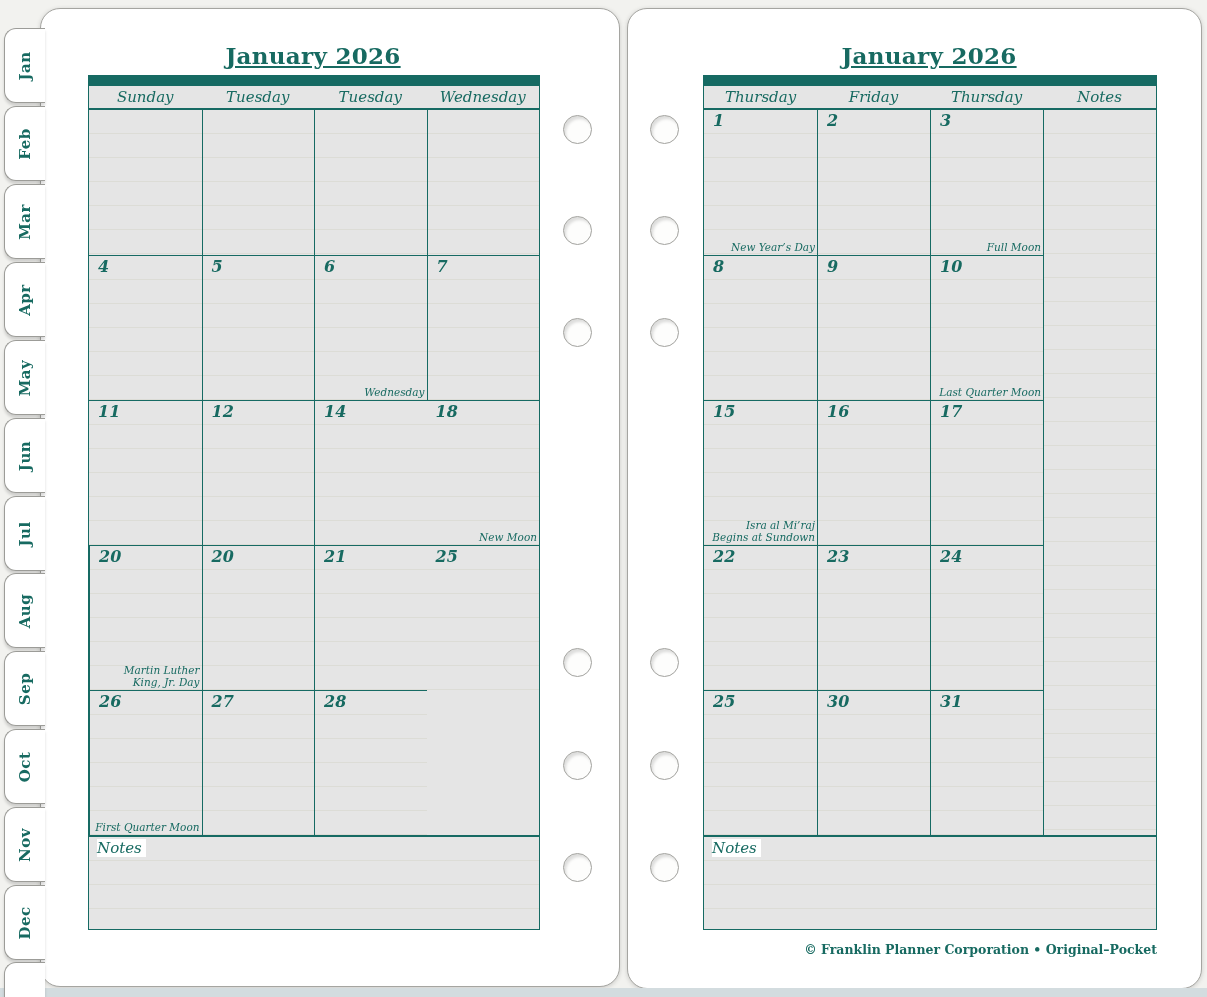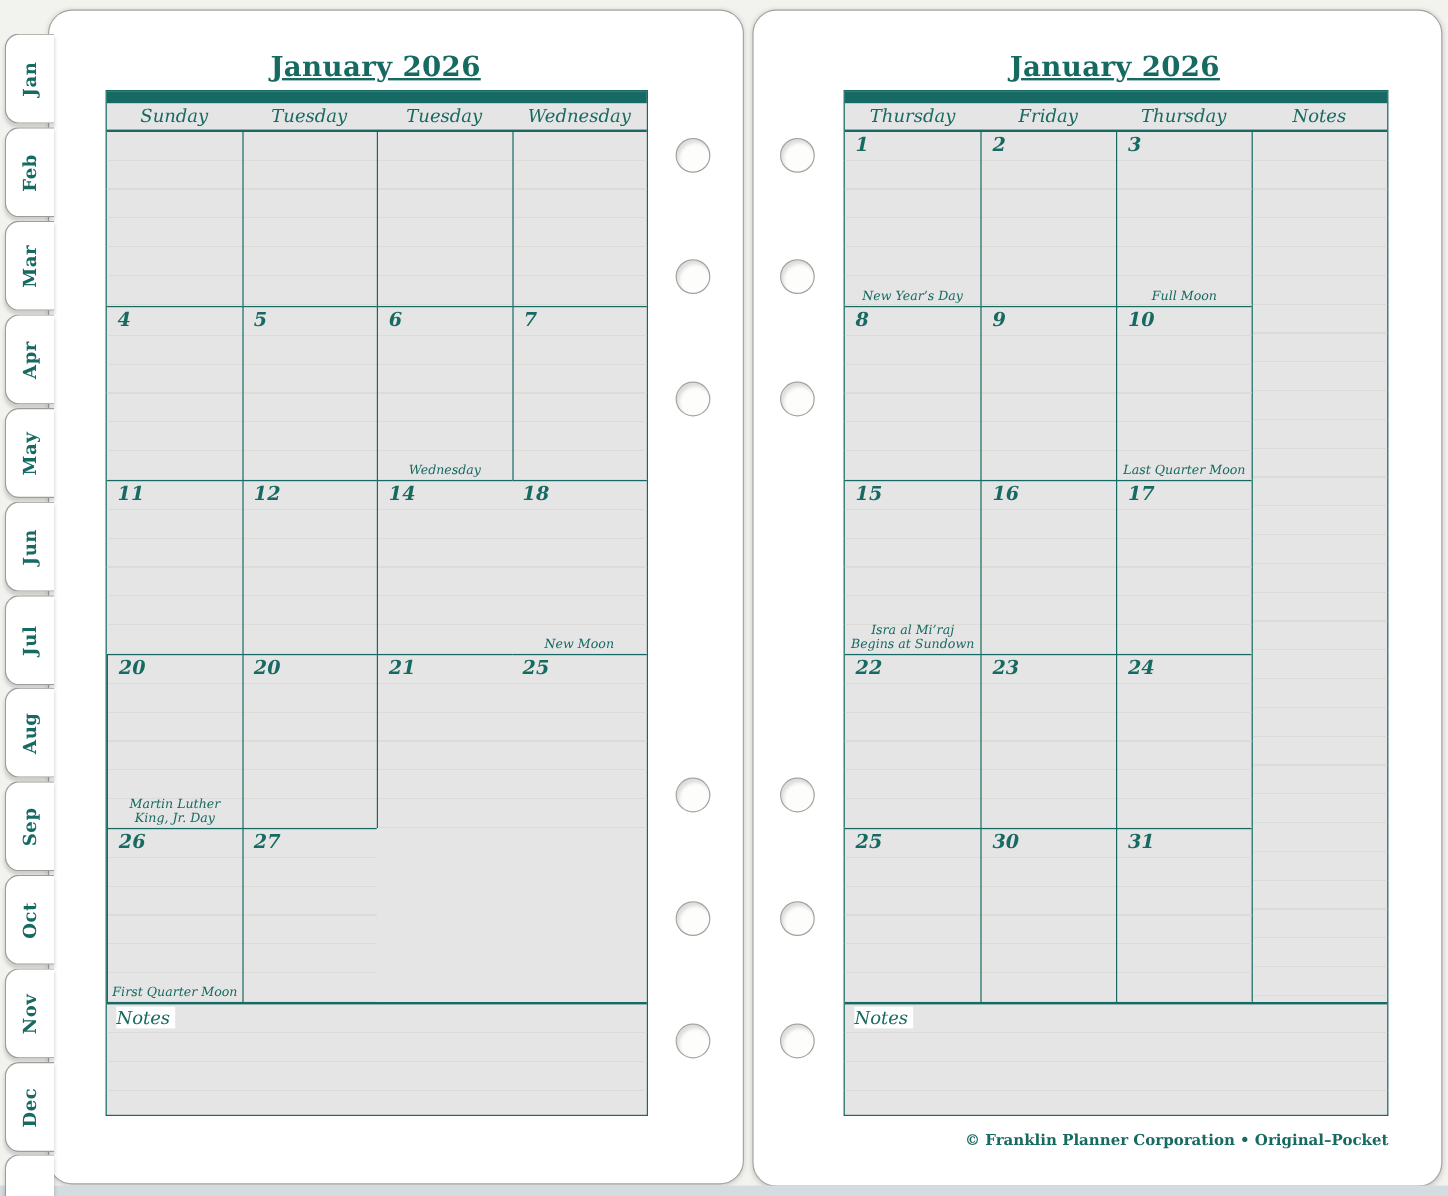--- a/index.html
+++ b/index.html
@@ -72,21 +72,21 @@
   .dayhead{display:flex;align-items:center;justify-content:center;font-size:15px;color:var(--tealtxt);}
   .weeks{display:grid;grid-template-columns:repeat(4,1fr);grid-auto-rows:145px;}
   .cell,.notescol,.notesbox{
     position:relative;
     background-image:repeating-linear-gradient(to bottom,transparent 0 23px,var(--rule) 23px 24px);
   }
   .bt{border-top:1.8px solid var(--teal);}
   .bl{border-left:1.8px solid var(--teal);}
   .notescol{grid-column:4;grid-row:1/6;}
   .date{position:absolute;top:1px;left:9px;font-weight:bold;font-size:16px;color:var(--tealtxt);}
-  .note{position:absolute;bottom:2px;left:2px;right:2px;text-align:center;font-size:10.5px;
+  .note{position:absolute;bottom:2px;left:2px;right:2px;text-align:right;font-size:10.5px;
         line-height:11.5px;color:var(--tealtxt);white-space:pre-line;}
   .notesbox{height:92px;border-top:2px solid var(--teal);}
   .notesbox .lbl{position:absolute;top:2px;left:8px;font-size:15px;color:var(--tealtxt);
                  background:#fff;padding-right:4px;}
 </style>
 </head>
 <body>
 
 <div class="page page-left">
   <div class="page-title pt-left">January 2026</div>
@@ -144,20 +144,23 @@
         <div class="cell bt">
           <span class="date">25</span>
         </div>
         <div class="cell bt bl">
           <span class="date">26</span>
           <div class="note">First Quarter Moon</div>
         </div>
         <div class="cell bt bl">
           <span class="date">27</span>
         </div>
+        <div class="cell bt bl">
+          <span class="date">28</span>
+        </div>
       </div>
     <div class="notesbox">
       <span class="lbl">Notes</span>
     </div>
   </div>
 
   <div class="holes holes-left">
     <div class="hole"></div>
     <div class="hole"></div>
     <div class="hole"></div>

